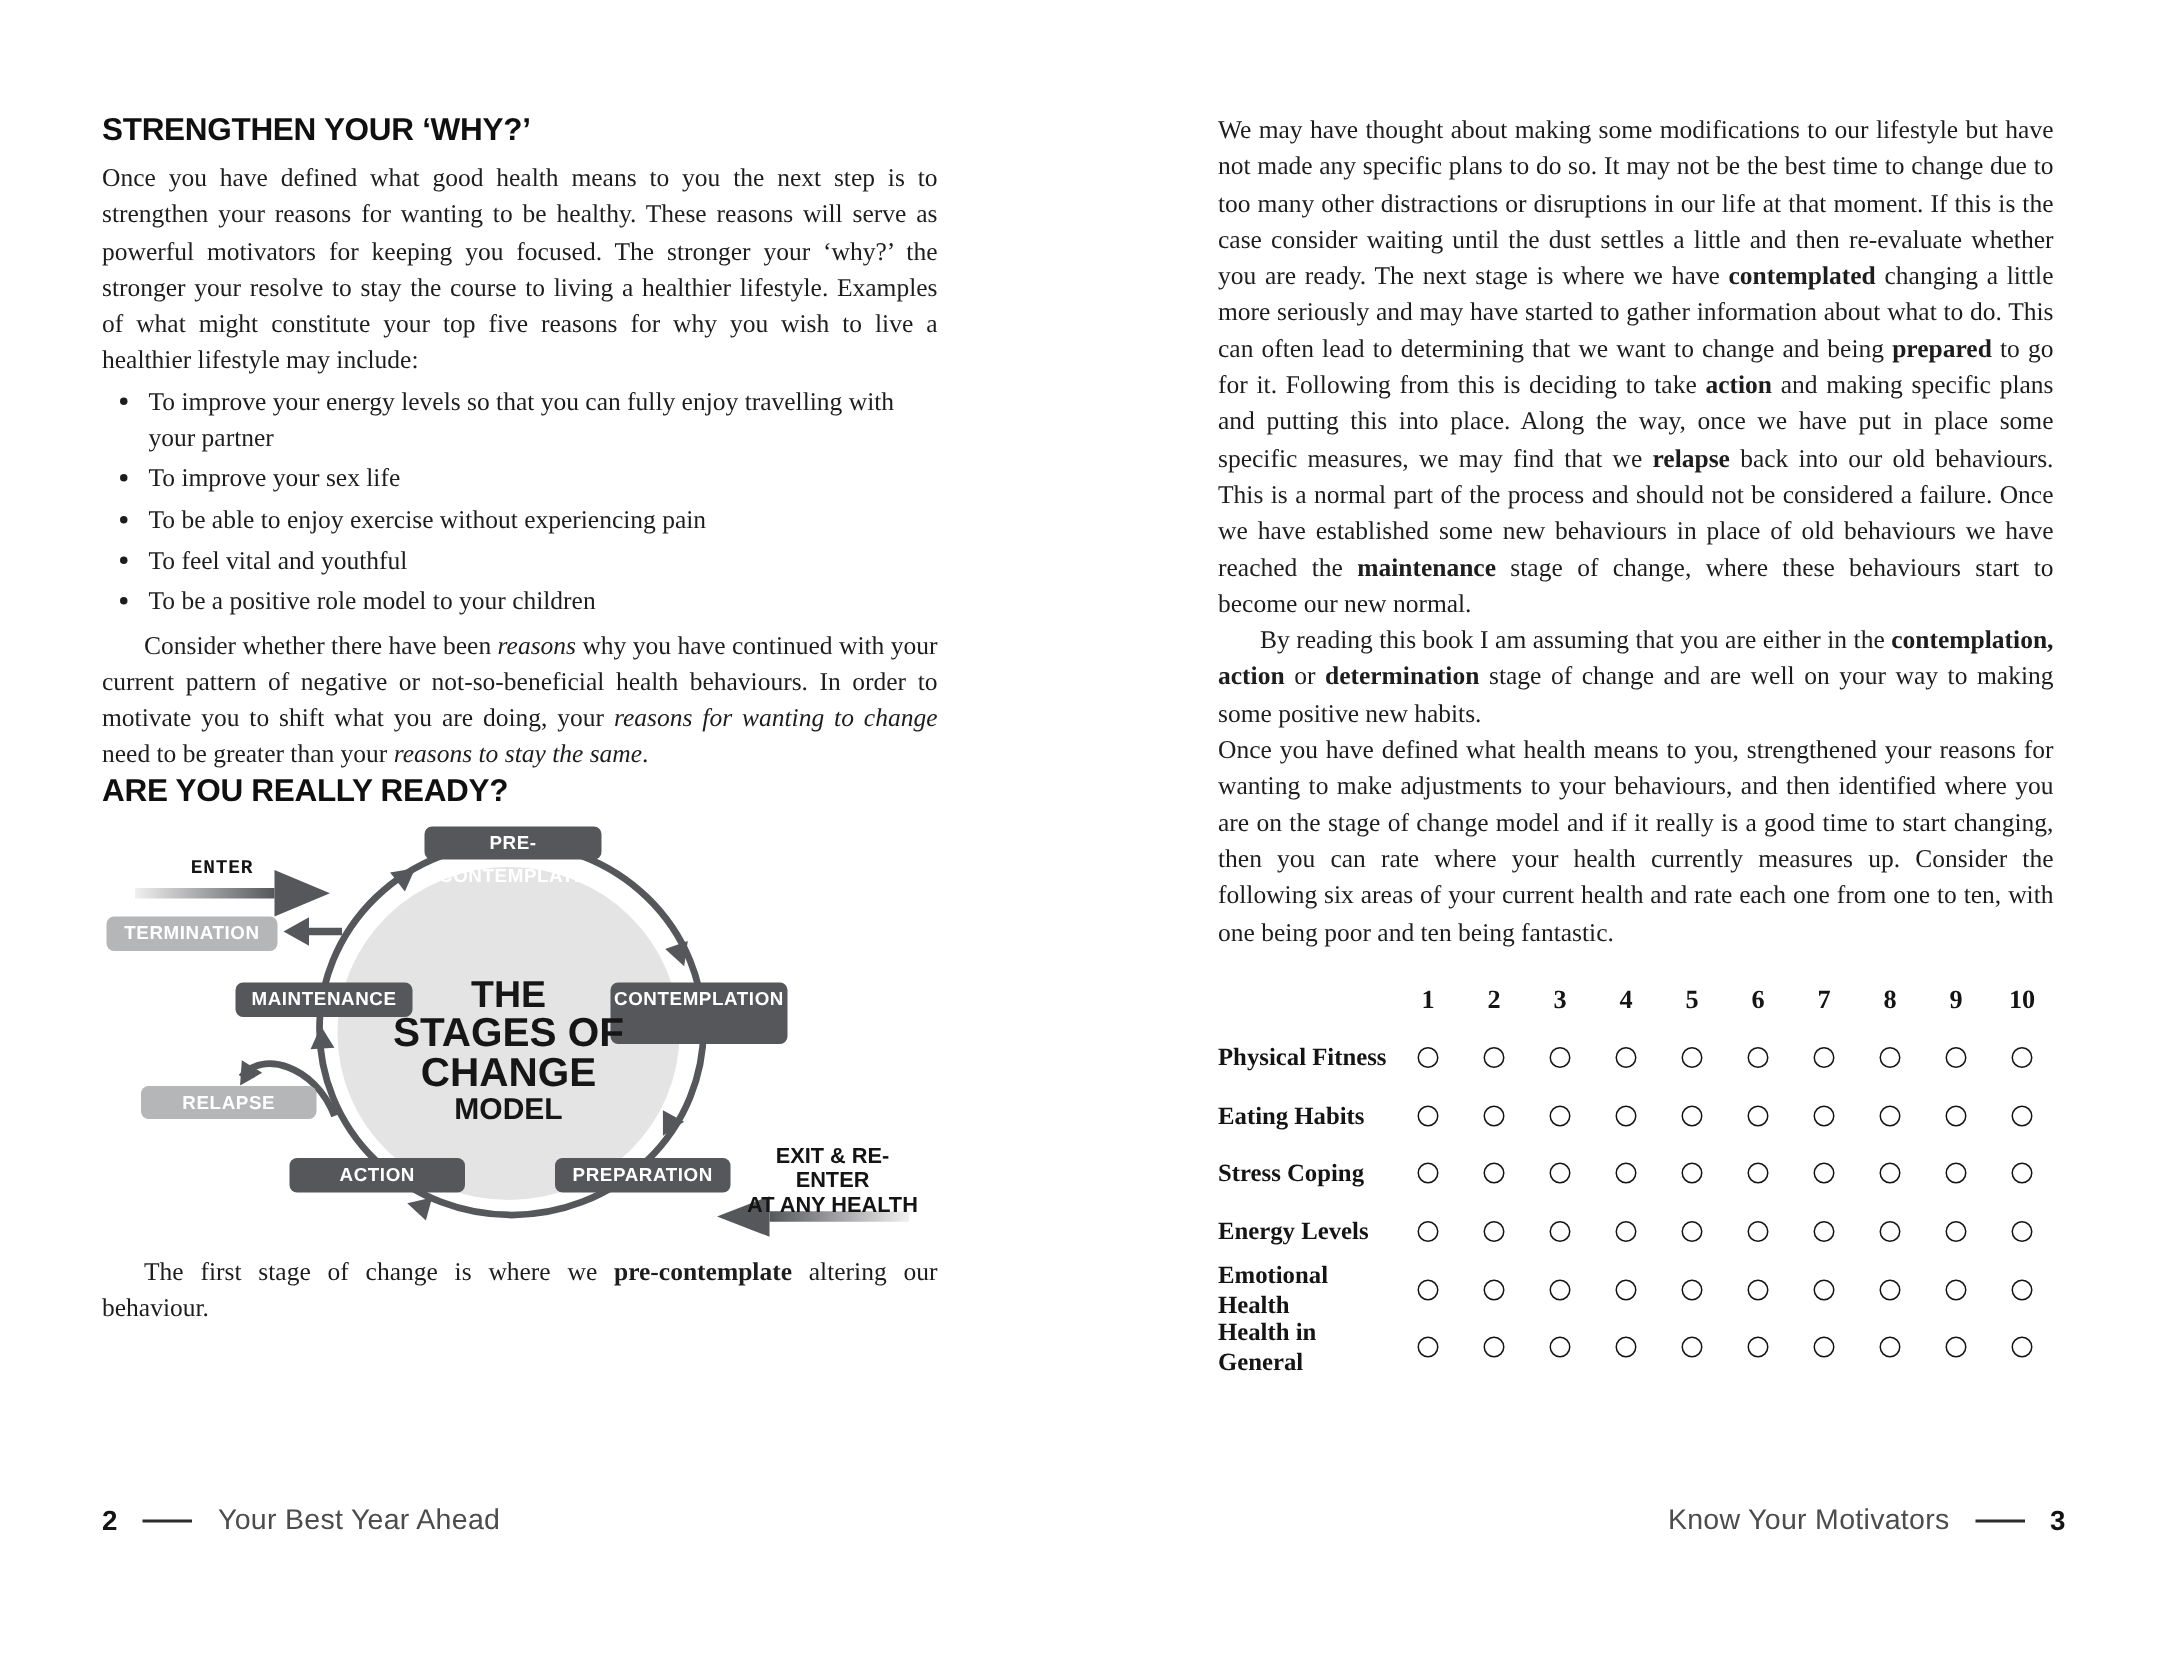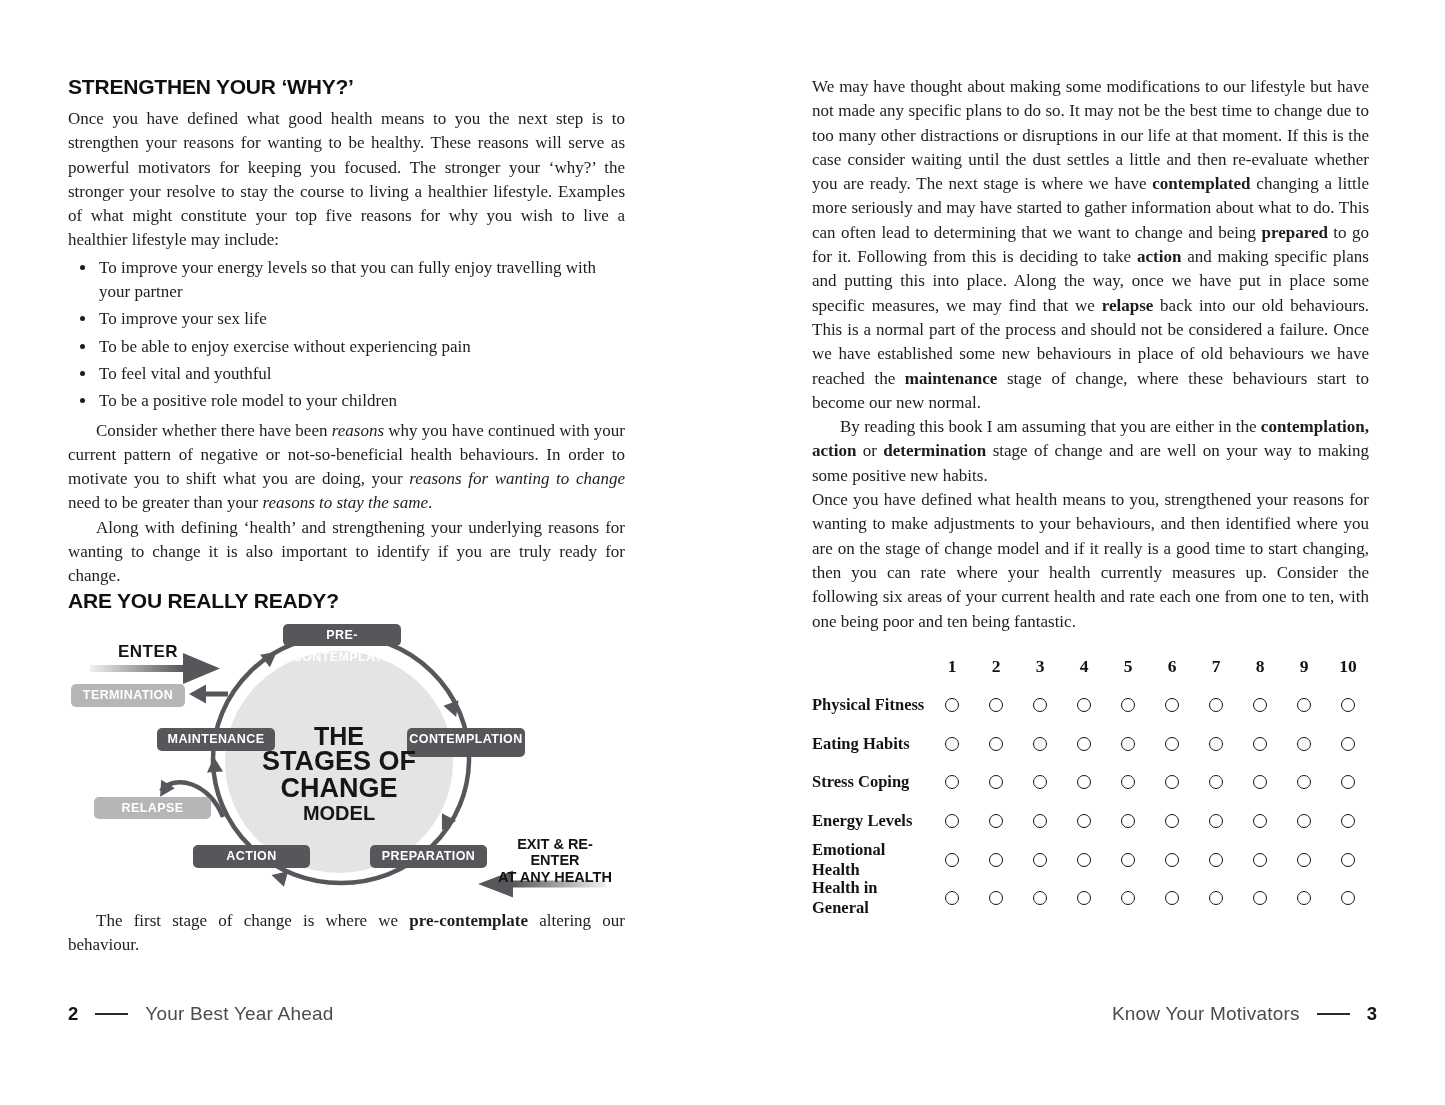--- a/index.html
+++ b/index.html
@@ -24,28 +24,28 @@
 
   
   .diagram{position:relative;width:557px;height:281px;margin-top:9px;}
   .diagram svg{position:absolute;left:0;top:0;}
   .badge{position:absolute;height:22px;border-radius:5px;color:#ffffff;text-align:center;
          font-family:"Liberation Sans","DejaVu Sans",sans-serif;font-weight:700;
          font-size:12.5px;line-height:22px;letter-spacing:0.4px;}
   .badge.dark{background:#56575b;}
   .badge.light{background:#b4b6b8;}
   .b-pre{left:215px;top:3px;width:118px;}
-  .b-con{left:339px;top:107px;width:118px;height:29px;line-height:23px;}
+  .b-con{left:339px;top:107px;width:118px;height:41px;line-height:23px;}
   .b-mai{left:89px;top:107px;width:118px;height:23px;line-height:23px;}
   .b-act{left:125px;top:224px;width:117px;height:23px;line-height:23px;}
   .b-prep{left:302px;top:224px;width:117px;height:23px;line-height:23px;}
   .b-rel{left:26px;top:176px;width:117px;}
   .b-ter{left:3px;top:63px;width:114px;height:23px;line-height:23px;}
   .enter-label{position:absolute;left:38px;top:22px;width:84px;text-align:center;color:#141414;
-         font-family:Liberation Sans, sans-serif;font-weight:700;font-size:17px;line-height:18px;letter-spacing:0.5px;}
+         font-family:Liberation Mono, monospace;font-weight:700;font-size:13px;line-height:18px;letter-spacing:0.5px;}
   .exit-label{position:absolute;left:428px;top:215px;width:118px;text-align:center;color:#141414;
          font-family:"Liberation Sans","DejaVu Sans",sans-serif;font-weight:700;font-size:14.5px;line-height:16.5px;}
   .center-title{position:absolute;left:171px;top:103px;width:200px;text-align:center;color:#161616;
          font-family:"Liberation Sans","DejaVu Sans",sans-serif;font-weight:700;}
   .ct-the{font-size:25px;line-height:24px;}
   .ct-stages{font-size:27px;line-height:27px;}
   .ct-change{font-size:27px;line-height:27px;}
   .ct-model{font-size:20px;line-height:23px;}
   .caption{margin-top:7px;}
 
@@ -77,21 +77,20 @@
     <h2 class="sect">STRENGTHEN YOUR ‘WHY?’</h2>
     <p class="p jp">Once you have defined what good health means to you the next step is to strengthen your reasons for wanting to be healthy. These reasons will serve as powerful motivators for keeping you focused. The stronger your ‘why?’ the stronger your resolve to stay the course to living a healthier lifestyle. Examples of what might constitute your top five reasons for why you wish to live a healthier lifestyle may include:</p>
     <ul class="bullets">
         <li>To improve your energy levels so that you can fully enjoy travelling with your partner</li>
         <li>To improve your sex life</li>
         <li>To be able to enjoy exercise without experiencing pain</li>
         <li>To feel vital and youthful</li>
         <li>To be a positive role model to your children</li>
       </ul>
     <p class="p jp ind"><span>Consider whether there have been </span><i>reasons</i><span> why you have continued with your current pattern of negative or not-so-beneficial health behaviours. In order to motivate you to shift what you are doing, your </span><i>reasons for wanting to change</i><span> need to be greater than your </span><i>reasons to stay the same</i><span>.</span></p>
-    <p class="p jp ind">Along with defining ‘health’ and strengthening your underlying reasons for wanting to change it is also important to identify if you are truly ready for change.</p>
 
     <h2 class="sect mt">ARE YOU REALLY READY?</h2>
 
     <div class="diagram">
       <svg width="557" height="281" viewBox="0 0 557 281">
         <defs>
           <linearGradient id="gEnter" x1="0" y1="0" x2="1" y2="0">
             <stop offset="0" stop-color="#f0f0f0"></stop>
               <stop offset="1" stop-color="#56575b"></stop>
           </linearGradient>

